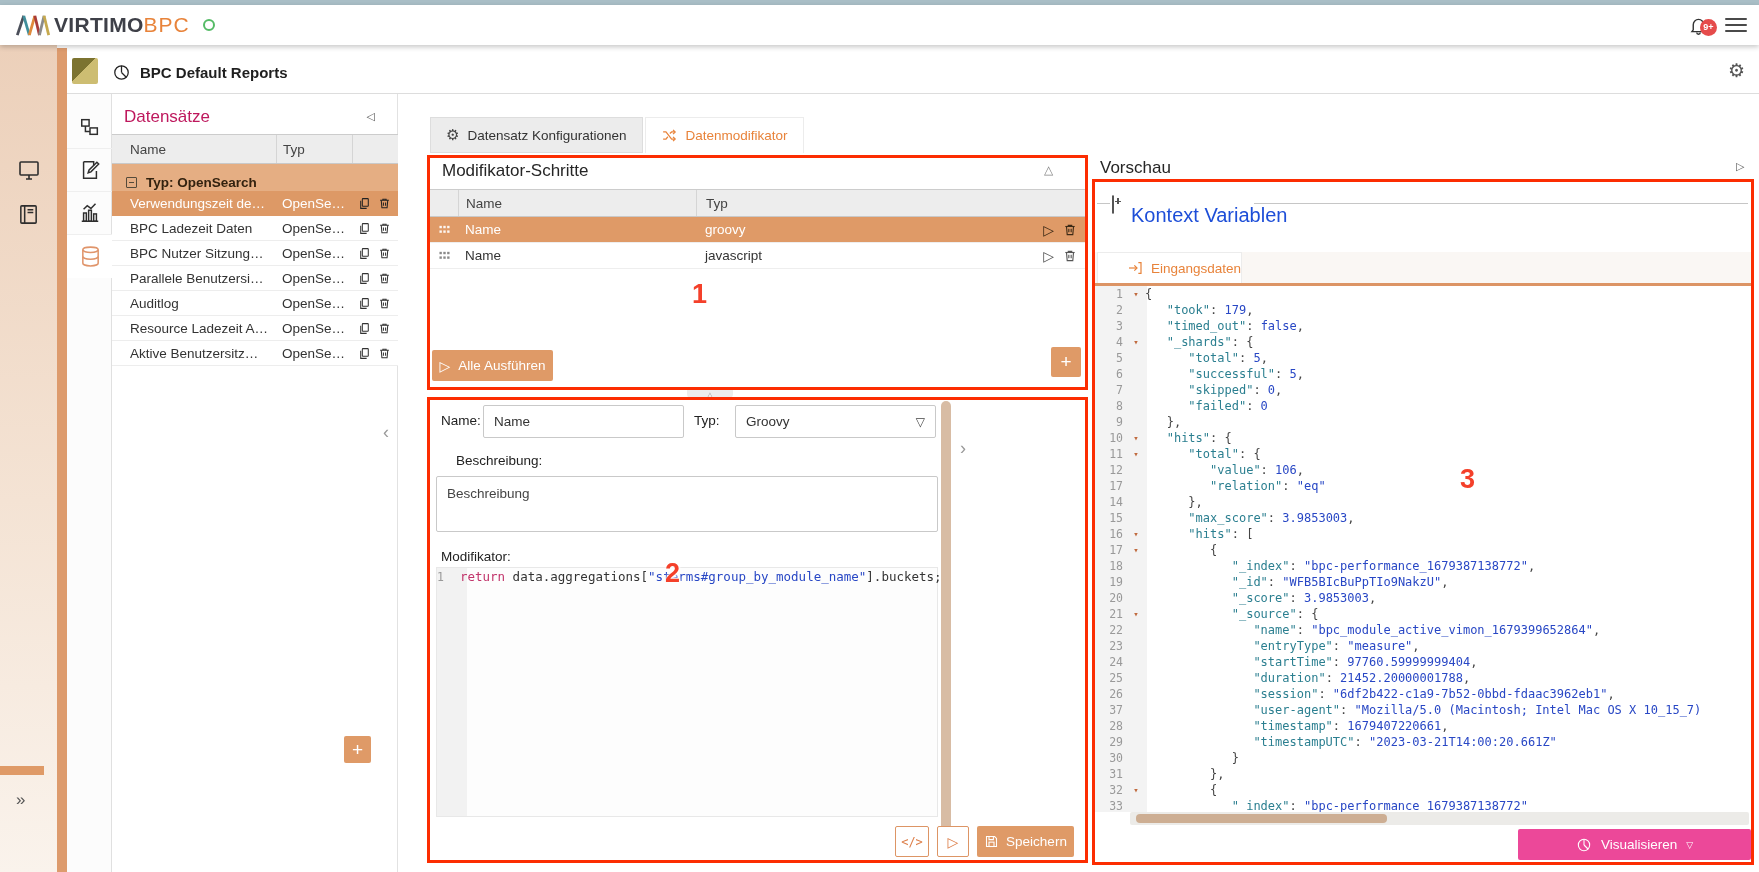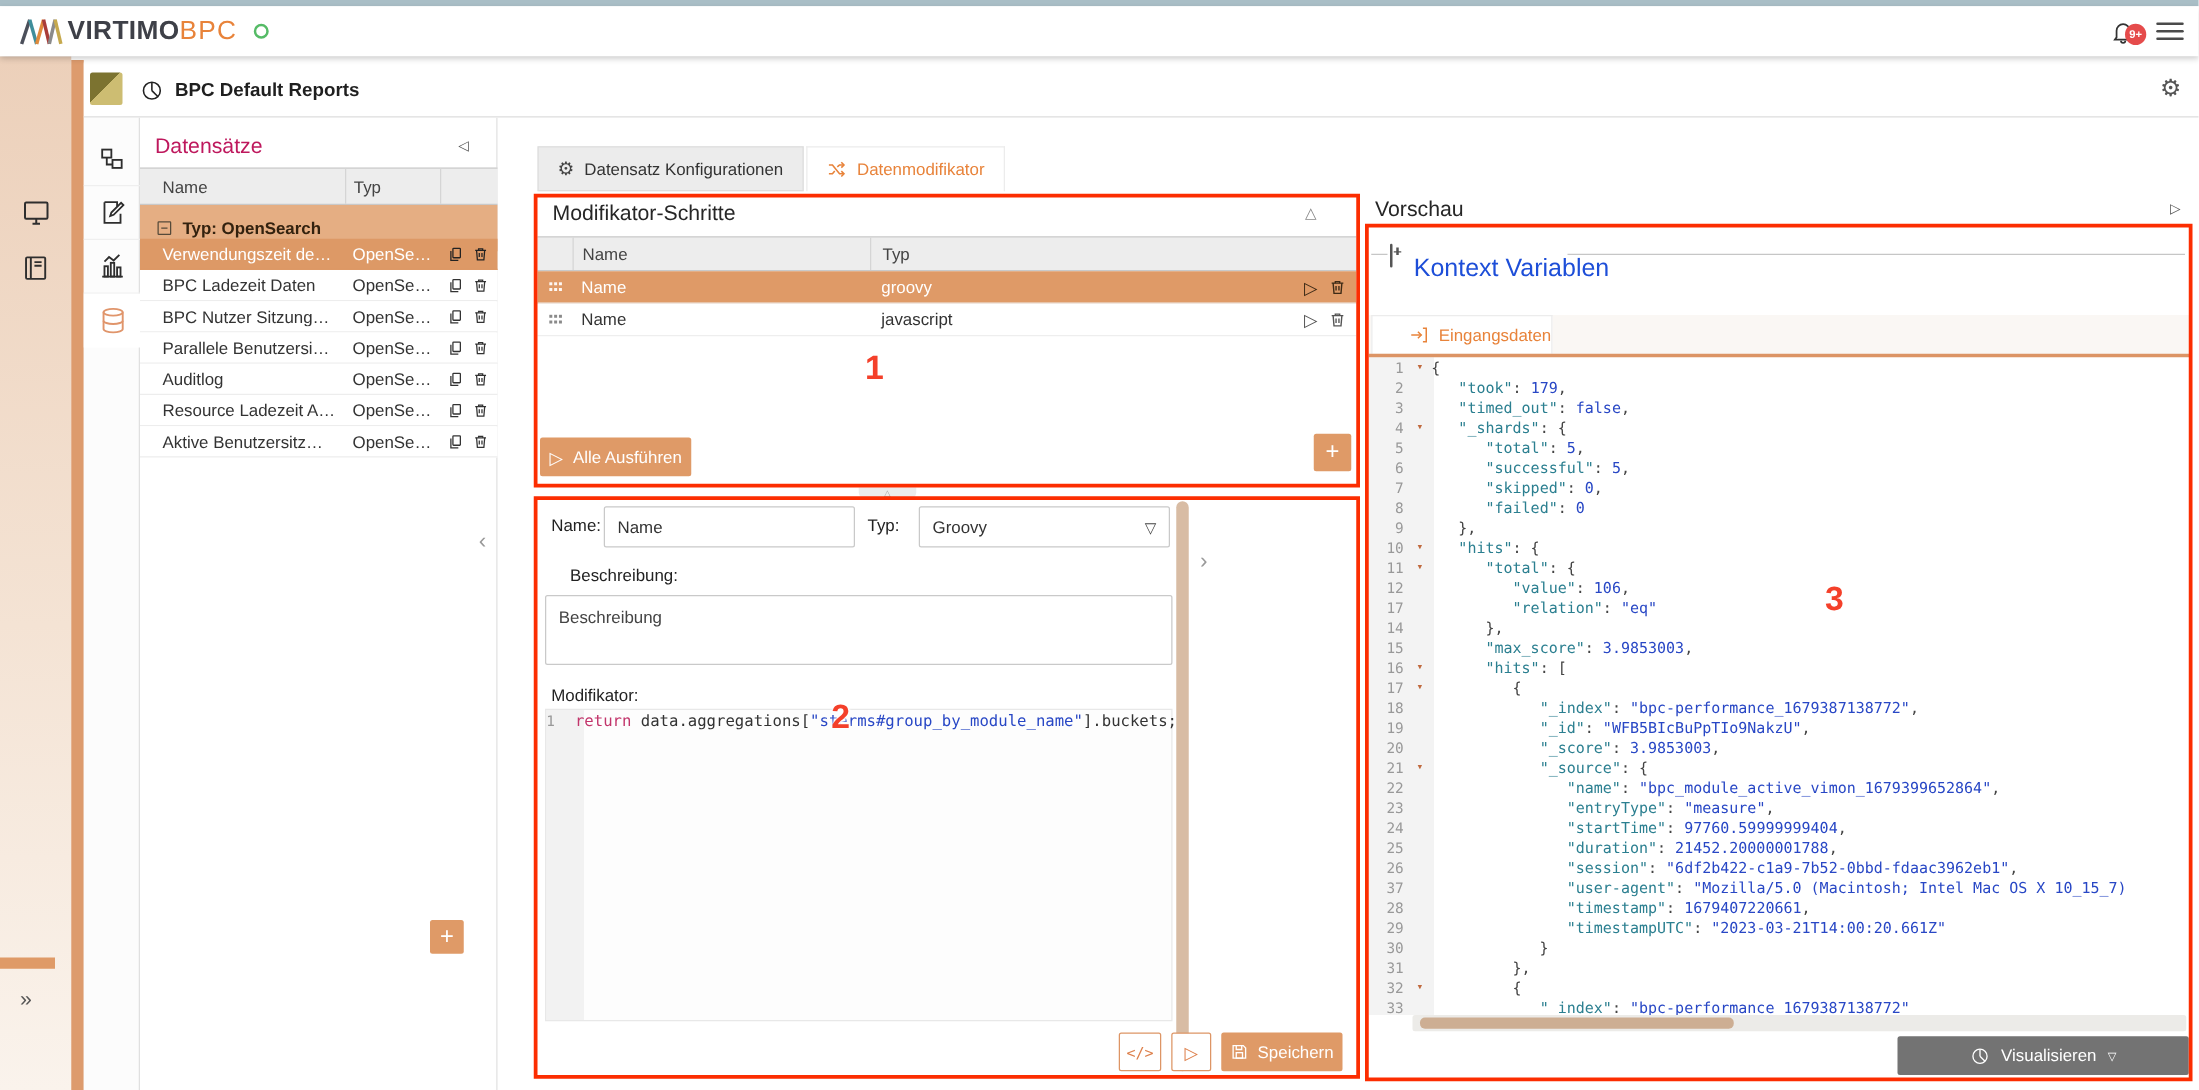--- a/index.html
+++ b/index.html
@@ -119,21 +119,21 @@
   .pv-tab{left:1097px;top:252px;width:145px;height:31px;background:#fff;border:1px solid #ececec;border-bottom:none;display:flex;align-items:center;justify-content:flex-end;gap:8px;color:#e8833a;font-size:13.5px}
   .pv-underline{left:1095px;top:283px;width:657px;height:3px;background:#dc9465}
   .editor2{left:1095px;top:286px;width:657px;height:526px;overflow:hidden;background:linear-gradient(90deg,#f3f3f3 0 52px,#fff 52px);font-family:"DejaVu Sans Mono",monospace}
   .jline{display:flex;height:16px;line-height:16px}
   .jnum{width:32px;text-align:right;padding-right:4px;color:#999;font-size:11.5px}
   .jcaret{width:18px;text-align:center;color:#c06a3e;font-size:9px}
   .jcode{white-space:pre;font-size:12px;color:#444}
   .sg-k{color:#2b7f90}.sg-v{color:#2847c5}.sg-p{color:#444}
   .hscroll-track{left:1130px;top:812px;width:619px;height:13px;background:#ecebe8;border-radius:2px}
   .hscroll-thumb{left:1136px;top:814px;width:251px;height:9px;background:#cdae93;border-radius:4px}
-  .btn-viz{left:1518px;top:829px;width:233px;height:31px;background:#737373;border-radius:2px;color:#fff;display:flex;align-items:center;justify-content:center;gap:9px;font-size:13.5px}
+  .btn-viz{left:1518px;top:829px;width:233px;height:31px;background:#ec4899;border-radius:2px;color:#fff;display:flex;align-items:center;justify-content:center;gap:9px;font-size:13.5px}
   .btn-viz .caret{font-size:9px}
 
   
   .rbox{position:absolute;border:3px solid #fc2d01;z-index:50;pointer-events:none}
   .rnum{position:absolute;z-index:60;color:#f4402a;font-size:27px;font-weight:700;text-shadow:0 0 3px #fff,0 0 4px #fff,1px 1px 2px #fff;pointer-events:none}
 </style>
 </head>
 <body>
 
 

